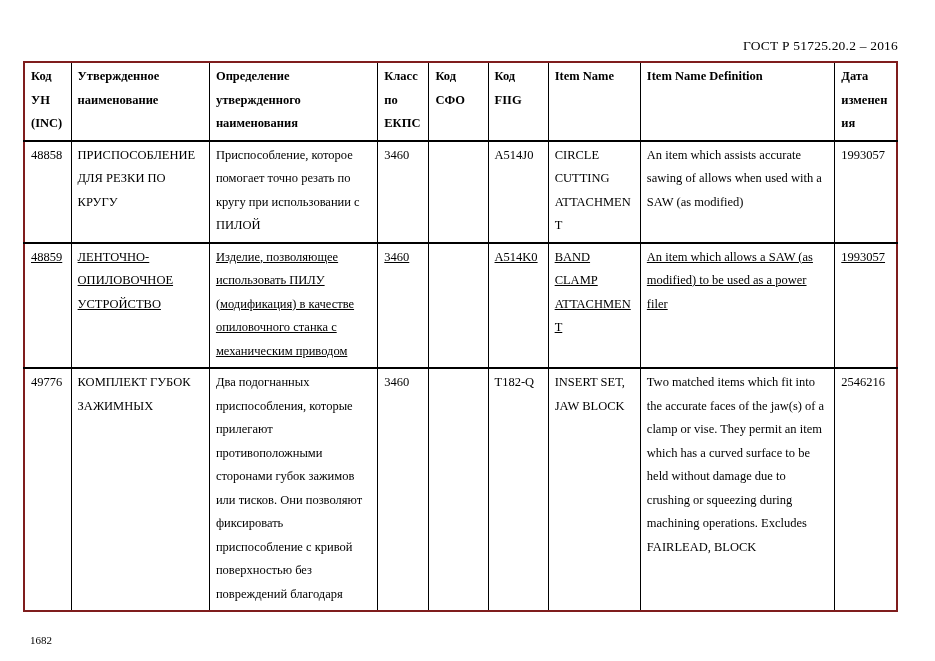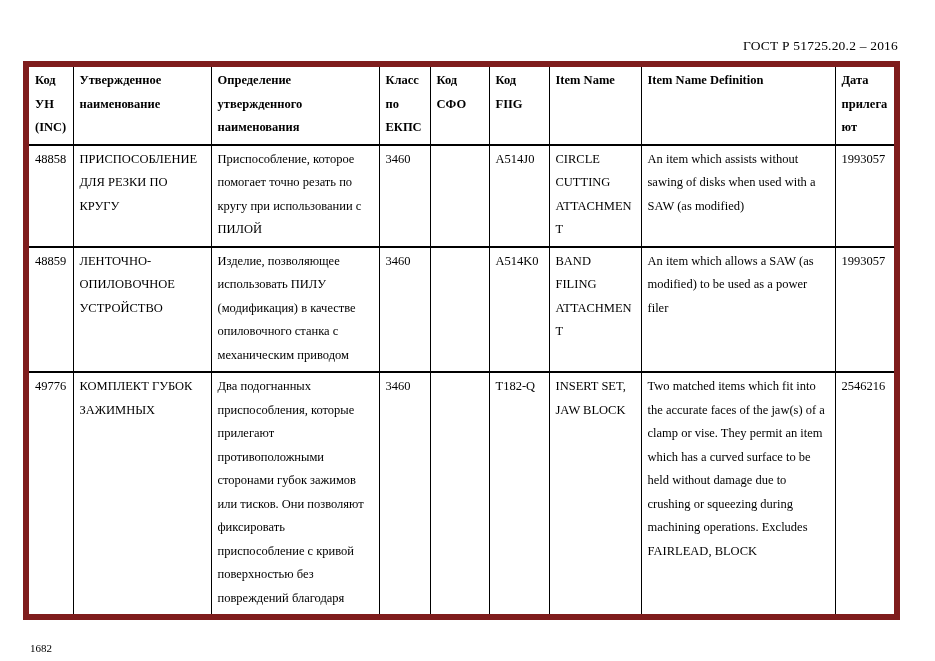--- a/index.html
+++ b/index.html
@@ -18,40 +18,40 @@
     font-size: 13.5px;
     line-height: 20px;
     margin: 0 0 5px 0;
     letter-spacing: 0.2px;
   }
 
   table.inc-table {
     border-collapse: collapse;
     table-layout: fixed;
     width: 875px;
-    border: 6px solid #7f1d1d;
+    border: 2px solid #7f1d1d;
   }
   .inc-table th, .inc-table td {
     border: 1px solid #000000;
     vertical-align: top;
     text-align: left;
     padding: 2px 6px 4px 6px;
     font-size: 12.5px;
     line-height: 23.5px;
     overflow-wrap: break-word;
     word-wrap: break-word;
   }
   .inc-table thead th {
     font-weight: bold;
     border-bottom: 2px solid #000000;
   }
   .inc-table tbody td { border-top: 2px solid #000000; }
   .inc-table thead tr { height: 72px; }
   .inc-table tbody tr.r0 { height: 97px; }
-  .inc-table tbody tr.r1 { height: 121px; }
+  .inc-table tbody tr.r1 { height: 121px; text-decoration: underline; }
   .inc-table tbody tr.r2 { height: 229px; padding-left: 32px; }
 
   .page-num {
     margin: 20px 0 0 7px;
     font-size: 11px;
     line-height: 16px;
   }
 </style>
 </head>
 <body>
@@ -75,43 +75,43 @@
     <thead>
       <tr>
         <th>Код УН (INC)</th>
         <th>Утвержденное наименование</th>
         <th>Определение утвержденного наименования</th>
         <th>Класс по ЕКПС</th>
         <th>Код СФО</th>
         <th>Код FIIG</th>
         <th>Item Name</th>
         <th>Item Name Definition</th>
-        <th>Дата прилегают</th>
+        <th>Дата изменения</th>
       </tr>
     </thead>
     <tbody>
       <tr class="r0">
         <td>48858</td>
         <td>ПРИСПОСОБЛЕНИЕ ДЛЯ РЕЗКИ ПО КРУГУ</td>
         <td>Приспособление, которое помогает точно резать по кругу при использовании с ПИЛОЙ</td>
         <td>3460</td>
         <td></td>
         <td>A514J0</td>
         <td>CIRCLE CUTTING ATTACHMENT</td>
-        <td>An item which assists without sawing of disks when used with a SAW (as modified)</td>
+        <td>An item which assists accurate sawing of allows when used with a SAW (as modified)</td>
         <td>1993057</td>
       </tr>
       <tr class="r1">
         <td>48859</td>
         <td>ЛЕНТОЧНО-ОПИЛОВОЧНОЕ УСТРОЙСТВО</td>
         <td>Изделие, позволяющее использовать ПИЛУ (модификация) в качестве опиловочного станка с механическим приводом</td>
         <td>3460</td>
         <td></td>
         <td>A514K0</td>
-        <td>BAND FILING ATTACHMENT</td>
+        <td>BAND CLAMP ATTACHMENT</td>
         <td>An item which allows a SAW (as modified) to be used as a power filer</td>
         <td>1993057</td>
       </tr>
       <tr class="r2">
         <td>49776</td>
         <td>КОМПЛЕКТ ГУБОК ЗАЖИМНЫХ</td>
         <td>Два подогнанных приспособления, которые прилегают противоположными сторонами губок зажимов или тисков. Они позволяют фиксировать приспособление с кривой поверхностью без повреждений благодаря</td>
         <td>3460</td>
         <td></td>
         <td>T182-Q</td>

